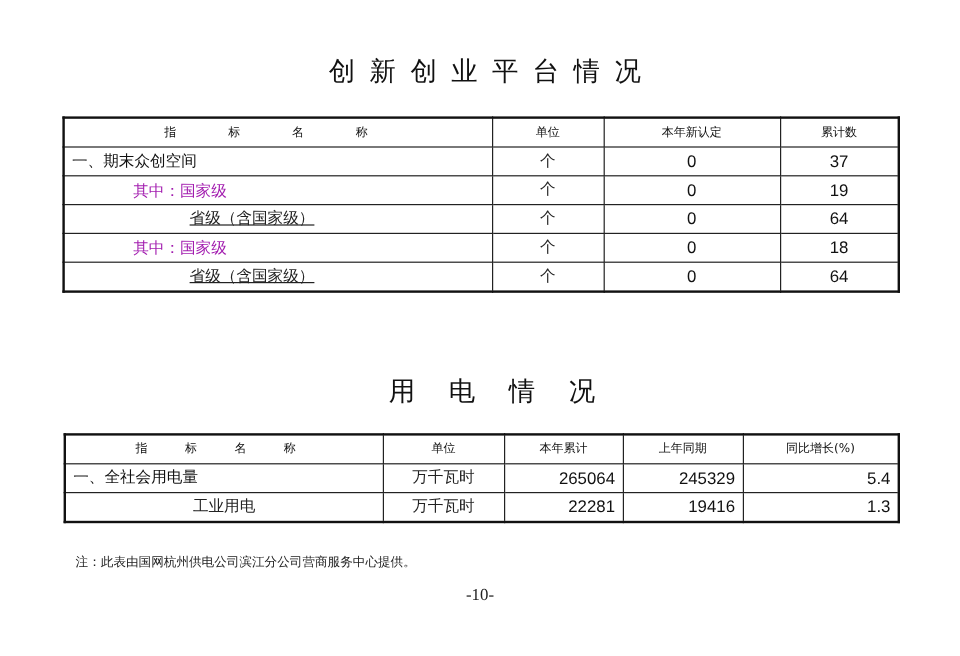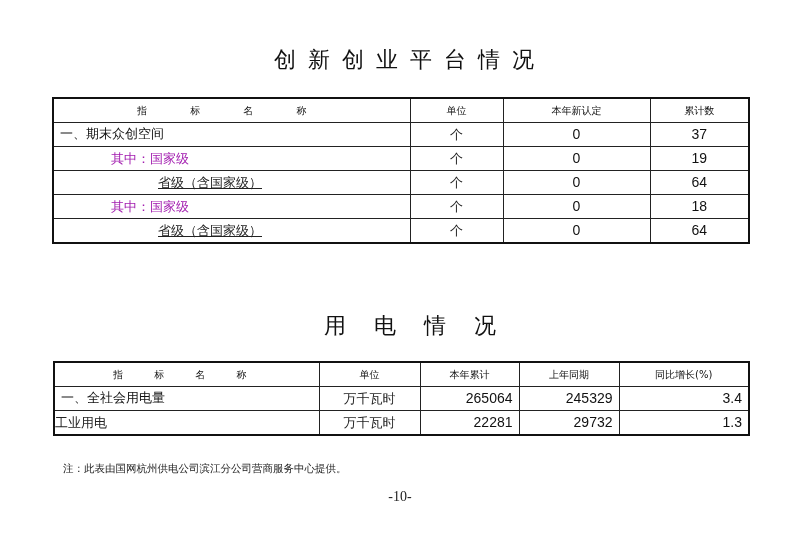--- a/index.html
+++ b/index.html
@@ -25,21 +25,21 @@
     border: 1px solid #222; padding: 0; height: 23px; line-height: 23px;
     font-weight: normal; overflow: hidden; white-space: nowrap;
   }
   table.t th { font-size: 10px; }
   .c { text-align: center; }
   .r { text-align: right; padding-right: 6px !important; }
   .bold { font-weight: bold; font-family: Liberation Mono, monospace; padding-left: 6px !important; }
   .ind1 { padding-left: 57px !important; font-family: Liberation Sans, sans-serif; color: #a21caf; }
   .ind2 { padding-left: 104px !important; font-family: "DejaVu Serif", serif; color: #222; text-decoration: underline; }
   .ind3 { padding-left: 40px !important; font-family: "DejaVu Serif", serif; color: #222; }
-  .ctr-serif { font-family: Liberation Serif, serif; color: #222; }
+  .ctr-serif { text-align: center; font-family: Liberation Mono, monospace; color: #222; }
   .unit { font-family: "DejaVu Serif", serif; color: #222; }
   .num { font-family: "Liberation Sans", sans-serif; font-size: 14px; }
   .spaced { letter-spacing: 20px; padding-left: 20px; }
   .spaced2 { letter-spacing: 14px; padding-left: 14px; }
 
   #t1 { left: 52px; top: 97px; width: 696px; }
   #t2 { left: 53px; top: 361px; width: 695px; }
 
   .note {
     position: absolute; left: 63px; top: 462px;
@@ -119,26 +119,26 @@
     <th>单位</th>
     <th>本年累计</th>
     <th>上年同期</th>
     <th>同比增长(%)</th>
   </tr>
   <tr>
     <td class="bold">一、全社会用电量</td>
     <td class="c unit">万千瓦时</td>
     <td class="r num">265064</td>
     <td class="r num">245329</td>
-    <td class="r num">3.4</td>
+    <td class="r num">5.4</td>
   </tr>
   <tr>
     <td class="ctr-serif">工业用电</td>
     <td class="c unit">万千瓦时</td>
     <td class="r num">22281</td>
-    <td class="r num">29732</td>
+    <td class="r num">19416</td>
     <td class="r num">1.3</td>
   </tr>
 </tbody>
   </table>
 
 <div class="note">注：此表由国网杭州供电公司滨江分公司营商服务中心提供。</div>
 <div class="pagenum">-10-</div>
 
 </body></html>

